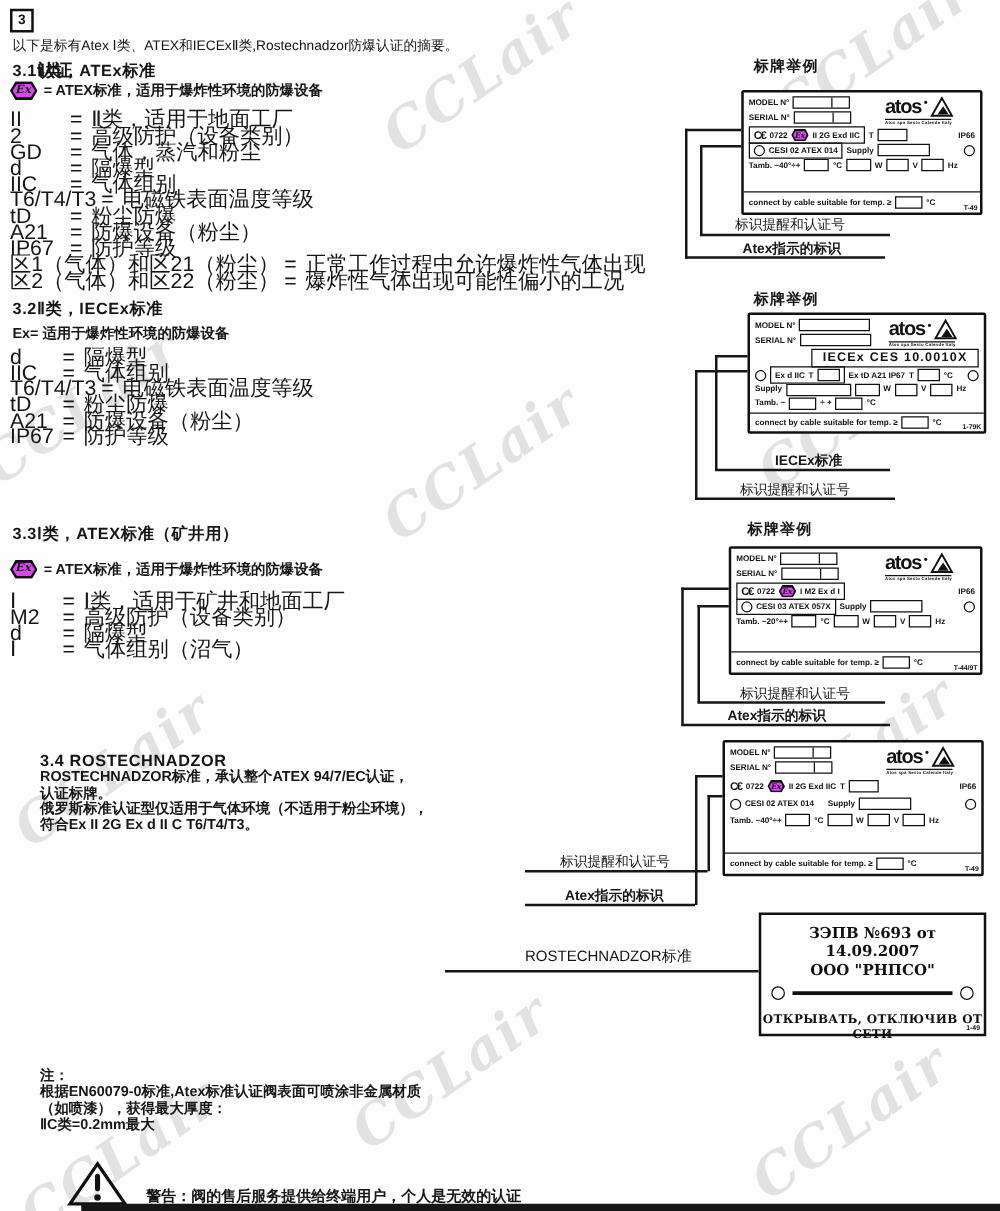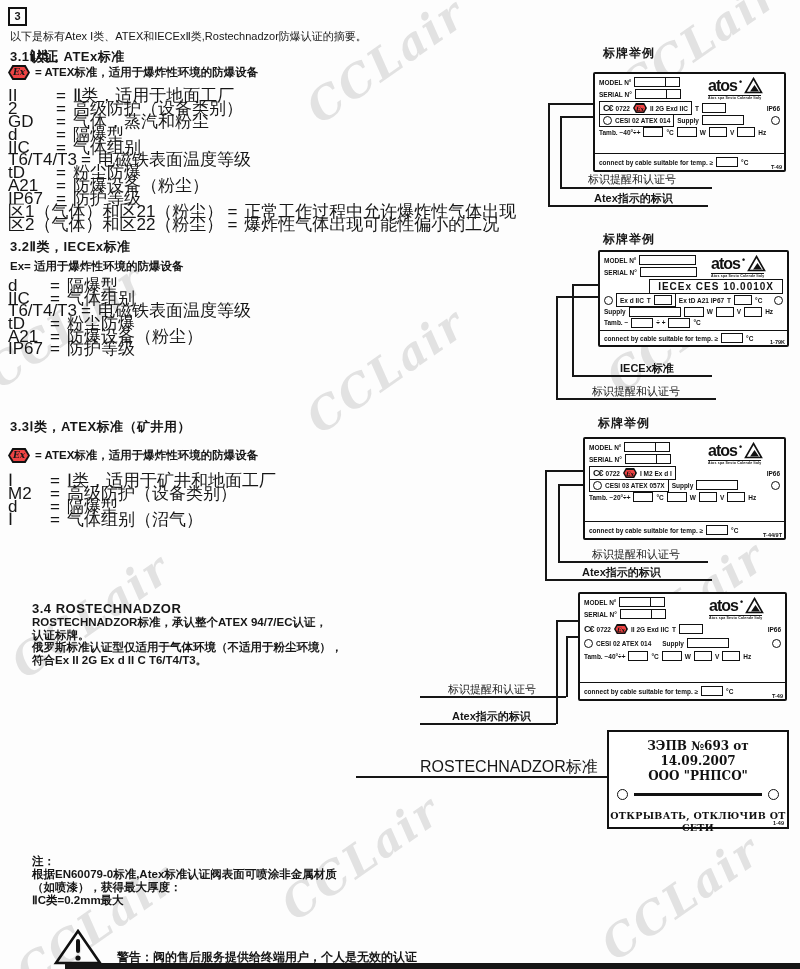--- a/index.html
+++ b/index.html
@@ -21,21 +21,21 @@
   .kv .k{display:inline-block;white-space:nowrap;}
   .kv .eq{margin:0 7px 0 4px;}
   .s31 .kv{height:12.9px;} .s31 .k{min-width:44px;}
   .s32 .kv{height:12.7px;} .s32 .k{min-width:38px;}
   .s33 .kv{height:13px;}  .s33 .k{min-width:38px;}
   .para{position:absolute;font:bold 11.5px "Liberation Sans",sans-serif;line-height:12.6px;white-space:nowrap;}
   
   .hex{position:relative;display:inline-block;width:22px;height:15px;
        clip-path:polygon(20% 0,80% 0,100% 50%,80% 100%,20% 100%,0 50%);background:#111;flex:0 0 auto;}
   .hex i{position:absolute;left:2px;top:2px;right:2px;bottom:2px;
-       clip-path:polygon(20% 0,80% 0,100% 50%,80% 100%,20% 100%,0 50%);background:#ef4444;
+       clip-path:polygon(20% 0,80% 0,100% 50%,80% 100%,20% 100%,0 50%);background:#d946ef;
        font:bold italic 9px/11px "DejaVu Serif",serif;text-align:center;font-style:italic;}
   .hex.sm{width:14px;height:10px;}
   .hex.sm i{left:1.5px;top:1.5px;right:1.5px;bottom:1.5px;font-size:6px;line-height:7px;}
   
   .plate{position:absolute;background:#fff;border:2px solid #111;border-radius:2px;
          display:flex;flex-direction:column;font:bold 6.5px "Liberation Sans",sans-serif;
          color:#111;white-space:nowrap;}
   .pr{display:flex;align-items:center;gap:3px;padding:0 4px;height:12px;flex:0 0 auto;}
   .pr.top{height:25px;align-items:flex-start;padding-top:3px;}
   .idcol{display:flex;flex-direction:column;gap:2px;flex:1;}
@@ -536,21 +536,21 @@
   </div>
 
   <div class="ln" style="left:556px;top:620px;width:22px;height:1.5px"></div>
   <div class="ln" style="left:556px;top:620px;width:1.5px;height:104px"></div>
   <div class="ln" style="left:566px;top:636px;width:12px;height:1.5px"></div>
   <div class="ln" style="left:566px;top:636px;width:1.5px;height:61px"></div>
   <div class="clabel" style="left:448px;top:682px">标识提醒和认证号</div>
   <div class="ln" style="left:420px;top:696px;width:146px;height:2px"></div>
   <div class="clabel b" style="left:452px;top:709px">Atex指示的标识</div>
   <div class="ln" style="left:420px;top:723px;width:136px;height:2px"></div>
-  <div class="clabel" style="left:420px;top:757px;font-size:16px">ROSTECHNADZOR标准</div>
+  <div class="clabel" style="left:420px;top:757px;font-size:12px">ROSTECHNADZOR标准</div>
   <div class="ln" style="left:356px;top:776px;width:251px;height:2px"></div>
 
   <div class="ruplate" style="left:607px;top:730px;width:178px;height:95px">
     <div class="ru1">ЗЭПВ №693 от 14.09.2007</div>
     <div class="ru2">ООО "РНПСО"</div>
     <div class="rumid">
       <span class="circ"></span>
       <span class="rubar"></span>
       <span class="circ"></span>
     </div>

